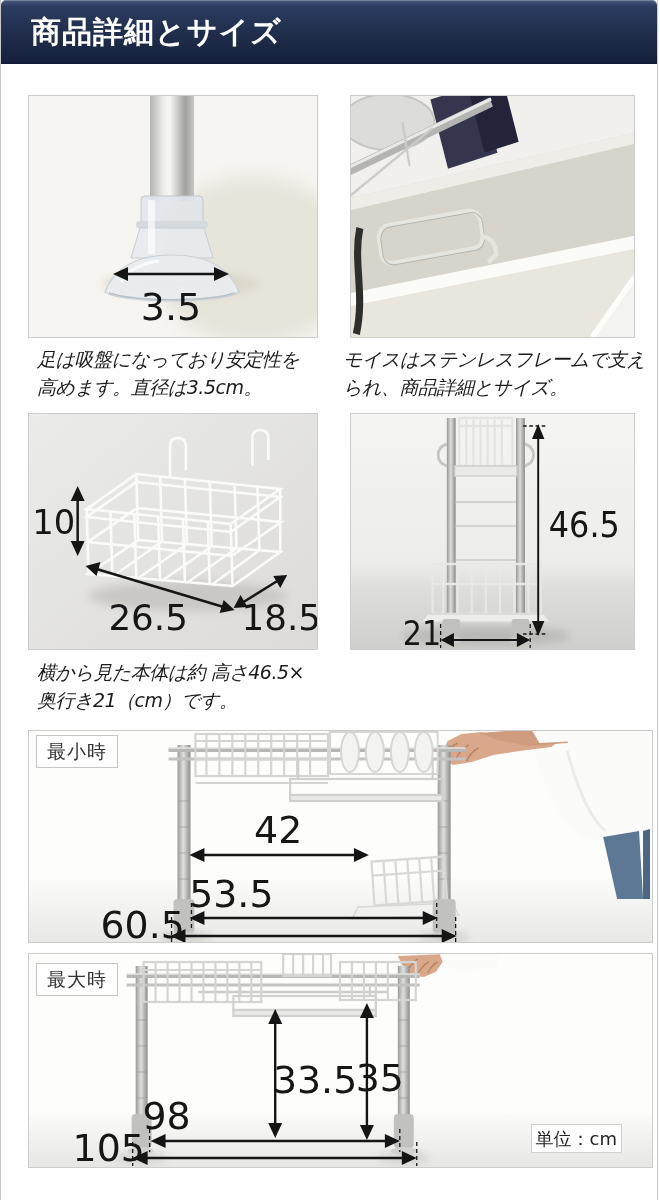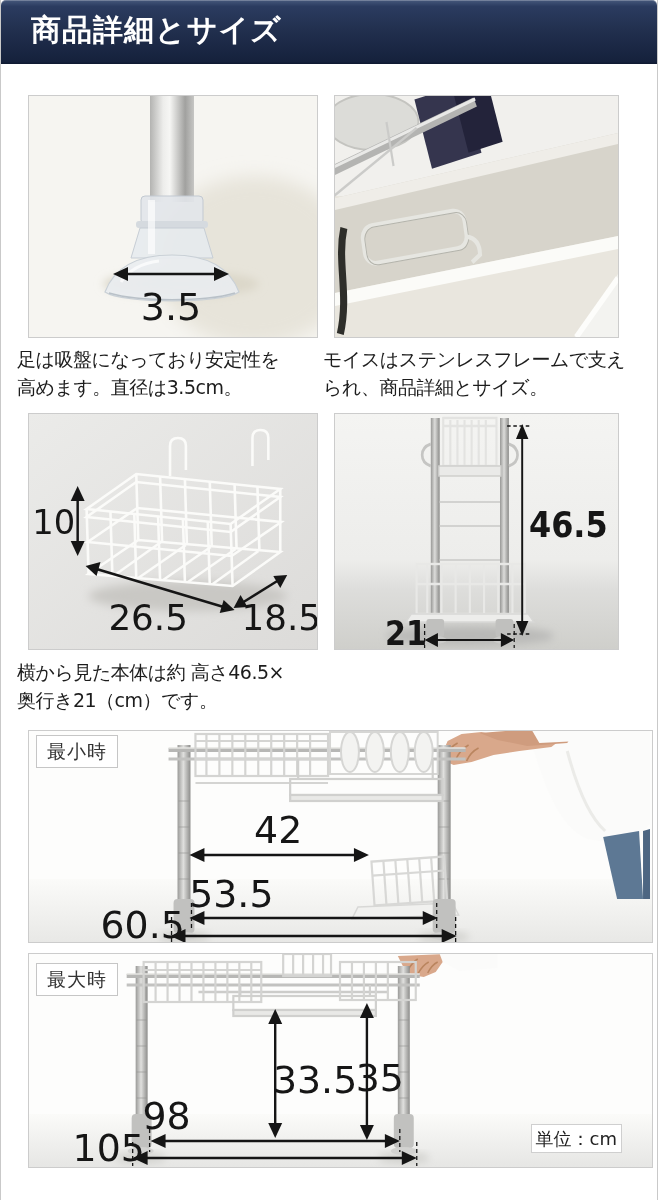--- a/index.html
+++ b/index.html
@@ -1,29 +1,29 @@
 <!DOCTYPE html>
 <html><head>
 <meta charset="utf-8">
 <style>
   html,body{margin:0;padding:0;background:#fff;}
   body{width:660px;height:1200px;overflow:hidden;font-family:"DejaVu Sans","Liberation Sans",sans-serif;}
   .page{width:658px;height:1200px;border-left:1px solid #c9c9c9;border-right:1px solid #c9c9c9;box-sizing:border-box;background:#fff;}
   header.banner{height:64px;border-radius:5px 5px 0 0;
     background:linear-gradient(180deg,#46597c 0%,#2b3c60 10%,#22304f 45%,#15213c 96%,#0e1830 100%);
-    box-shadow:inset 0 1px 0 rgba(255,255,255,.25);font-family:Liberation Mono, monospace;}
+    box-shadow:inset 0 1px 0 rgba(255,255,255,.25);}
   h1.banner-title{margin:0;padding:0 0 0 30px;line-height:64px;font-size:30px;font-weight:bold;color:#ffffff;letter-spacing:1px;}
-  .row{display:flex;gap:16px;margin-left:27px;}
+  .row{display:flex;gap:32px;margin-left:27px;}
   .row-1{margin-top:31px;}
   .row-2{margin-top:12px;}
   figure{margin:0;border:1px solid #cccccc;box-sizing:border-box;position:relative;background:#fff;overflow:hidden;}
   .col1{width:290px;height:243px;}
-  .col2{width:285px;height:243px;font-weight:bold;}
+  .col2{width:285px;height:243px;}
   .col1 svg,.col2 svg,.wide svg{display:block;width:100%;height:100%;}
-  .cap-row{display:flex;margin-left:16px;}
+  .cap-row{display:flex;margin-left:36px;font-style:italic;}
   .cap-row-1{margin-top:7px;}
   .cap-row-2{margin-top:8px;}
   p.caption{margin:0;font-size:19px;line-height:28px;color:#1c1c1c;letter-spacing:-0.5px;white-space:pre-line;}
   .cap1{flex:0 0 306px;}
   .cap2{flex:0 0 320px;}
   .wide{width:625px;margin-left:27px;}
   .fig-min{height:213px;margin-top:16px;}
   .fig-max{height:215px;margin-top:10px;}
   .tag{position:absolute;background:#ffffff;border:1px solid #c6c6c6;color:#333;font-size:19px;line-height:25px;padding:3px 10px;letter-spacing:1px;}
   .tag-min{left:7px;top:4px;font-family:Liberation Serif, serif;}

